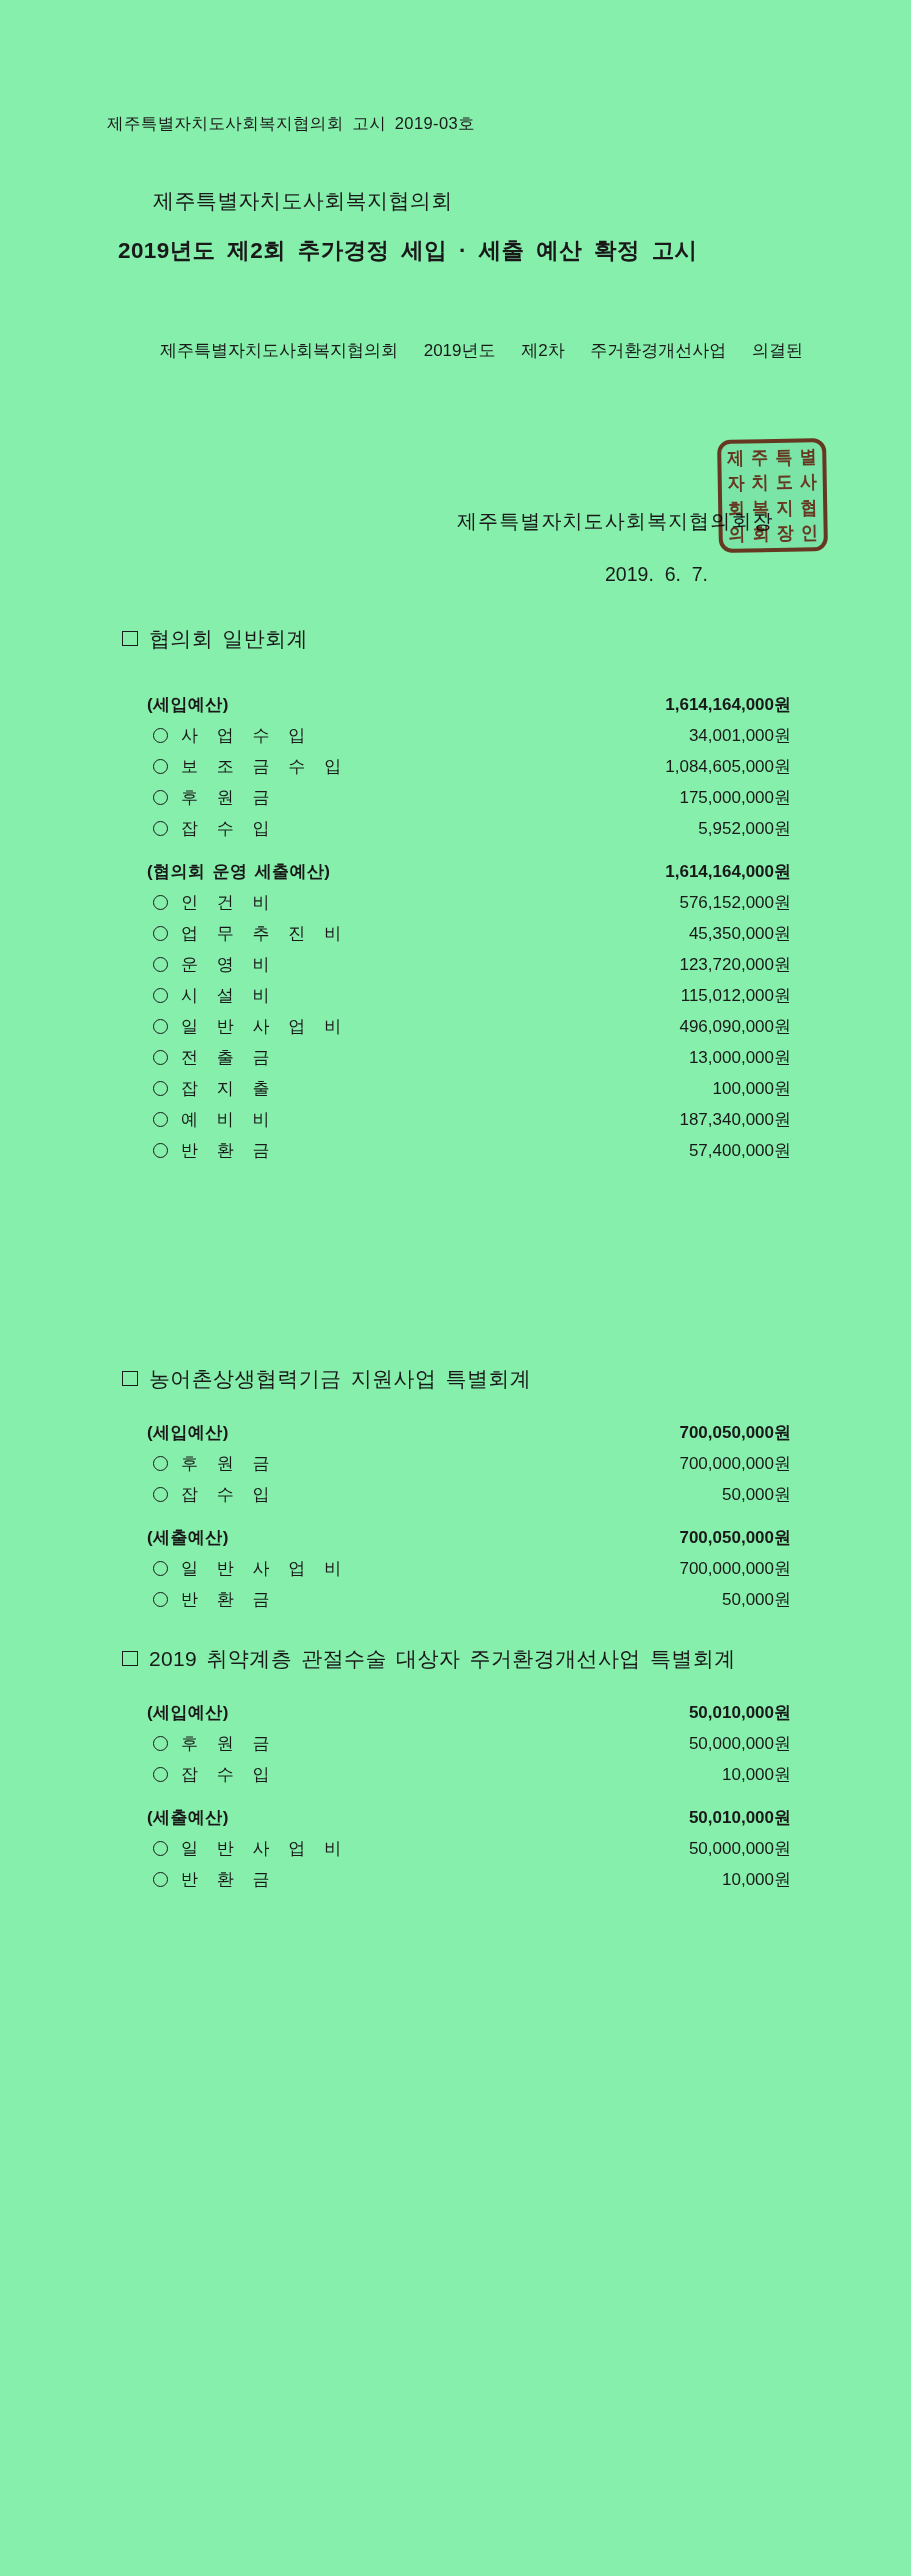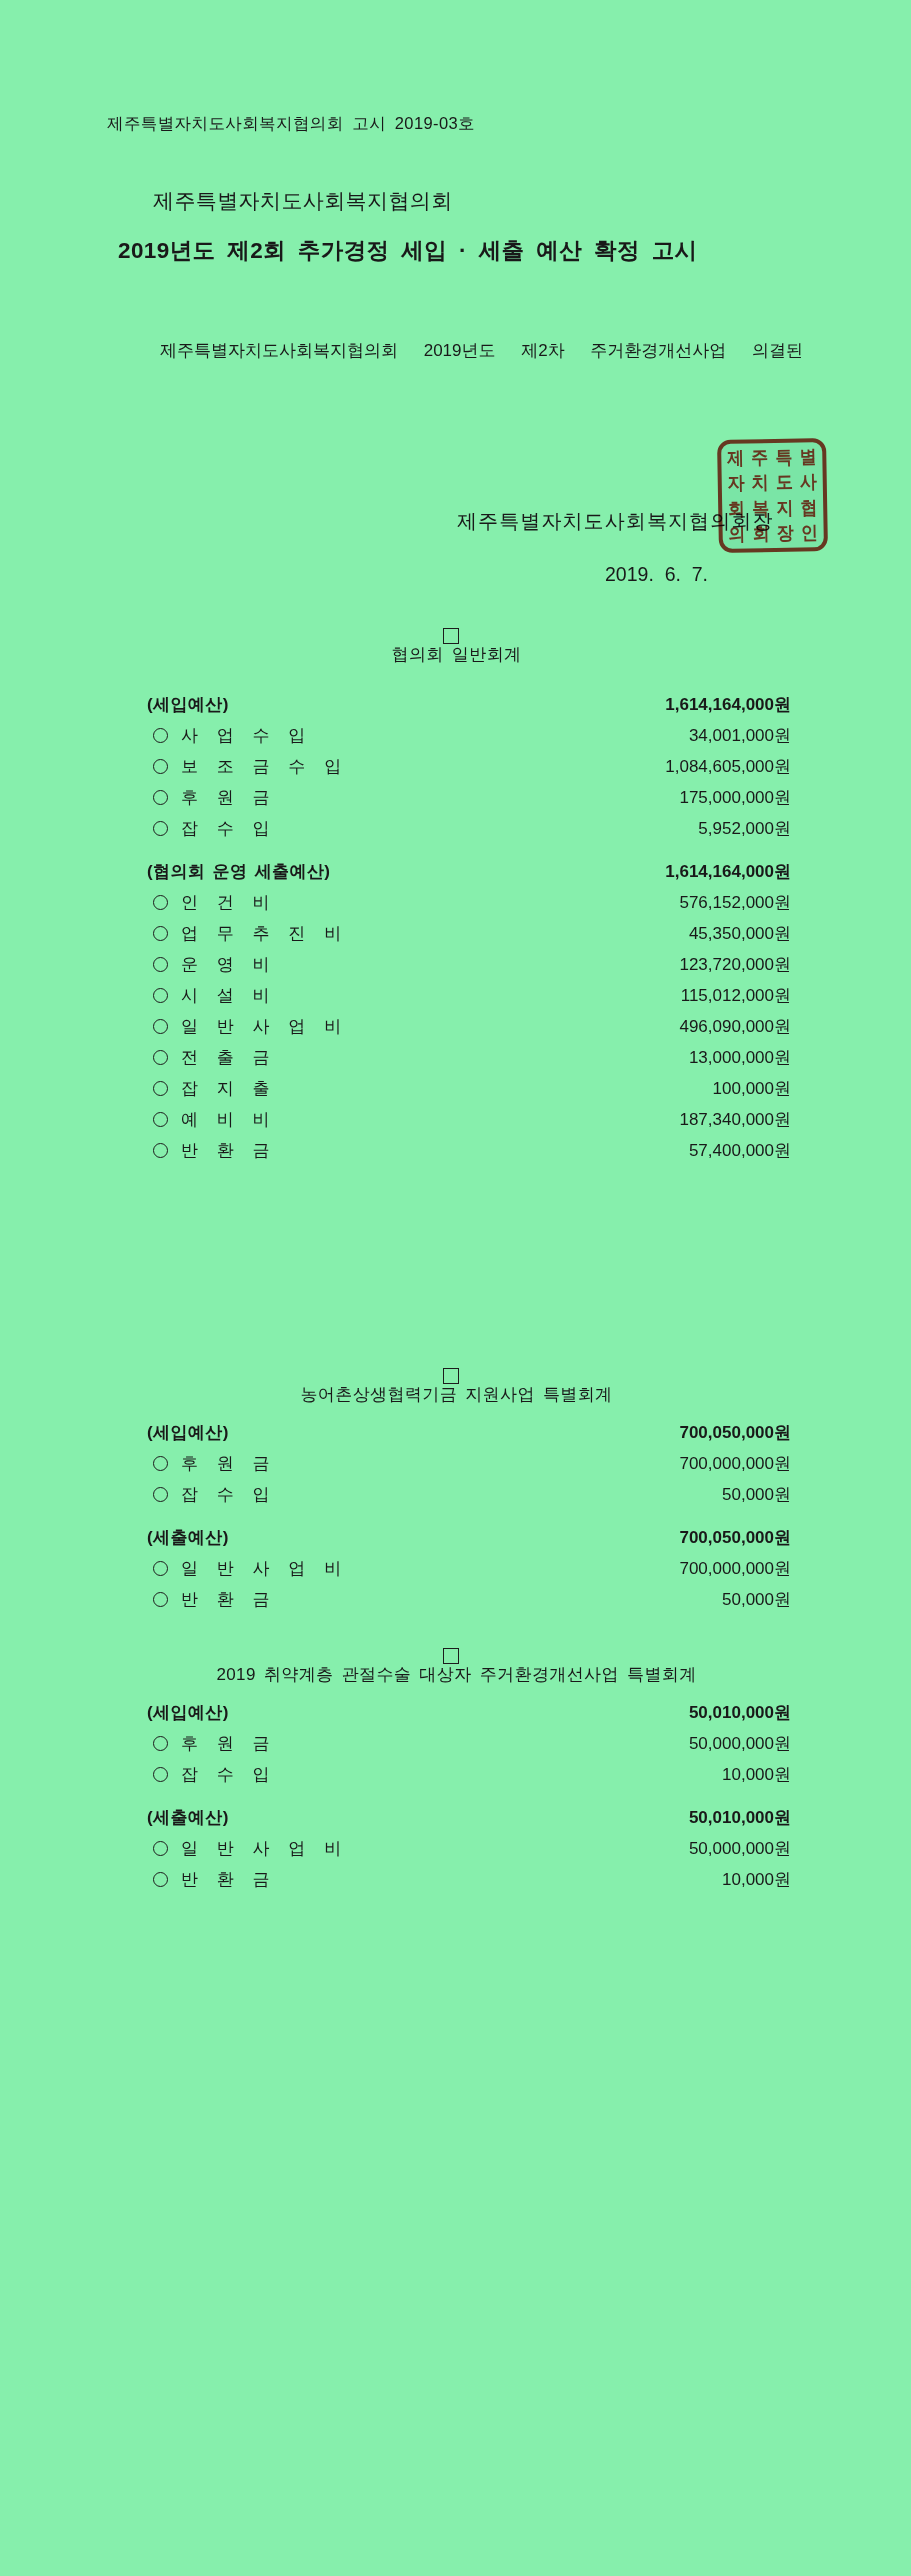--- a/index.html
+++ b/index.html
@@ -19,21 +19,21 @@
     box-sizing:border-box; display:grid; grid-template-columns:repeat(4,1fr);
     mix-blend-mode:multiply; transform:rotate(-1deg); padding:2.2px;
   }
   .seal-char {
     display:flex; align-items:center; justify-content:center;
     font-family:"Liberation Serif", serif; font-weight:bold; font-size:17px; color:#c23b31;
     transform:scaleY(1.08);
   }
   .date { position:absolute; left:605px; top:563px; font-size:19.5px; white-space:pre; }
   .sections { position:absolute; left:139px; top:628px; width:652px; }
-  .section-title-row { display:flex; align-items:center; margin-left:-17px; height:21px; line-height:21px; font-size:17px; letter-spacing:0.4px; word-spacing:3px;flex-direction:column; }
+  .section-title-row { display:flex; align-items:center; margin-left:-17px; height:21px; line-height:21px; font-size:21px; letter-spacing:0.4px; word-spacing:3px; }
   .box-icon { width:15.7px; height:15.7px; border:1.5px solid #1c1c1c; box-sizing:border-box; margin-right:11.2px; flex:0 0 auto; }
   .sec0 .b0 { margin-top:40px; }
   .secN .b0 { margin-top:28px; }
   .b1 { margin-top:12px; }
   .sec1 { margin-top:202px; }
   .sec2 { margin-top:33px; }
   .row { display:flex; align-items:center; height:31px; font-size:17px; }
   .block-header { font-weight:bold; letter-spacing:0.4px; word-spacing:2.2px;margin-left:8px; }
   .amount { margin-left:auto; }
   .amount.total { font-weight:bold; }

